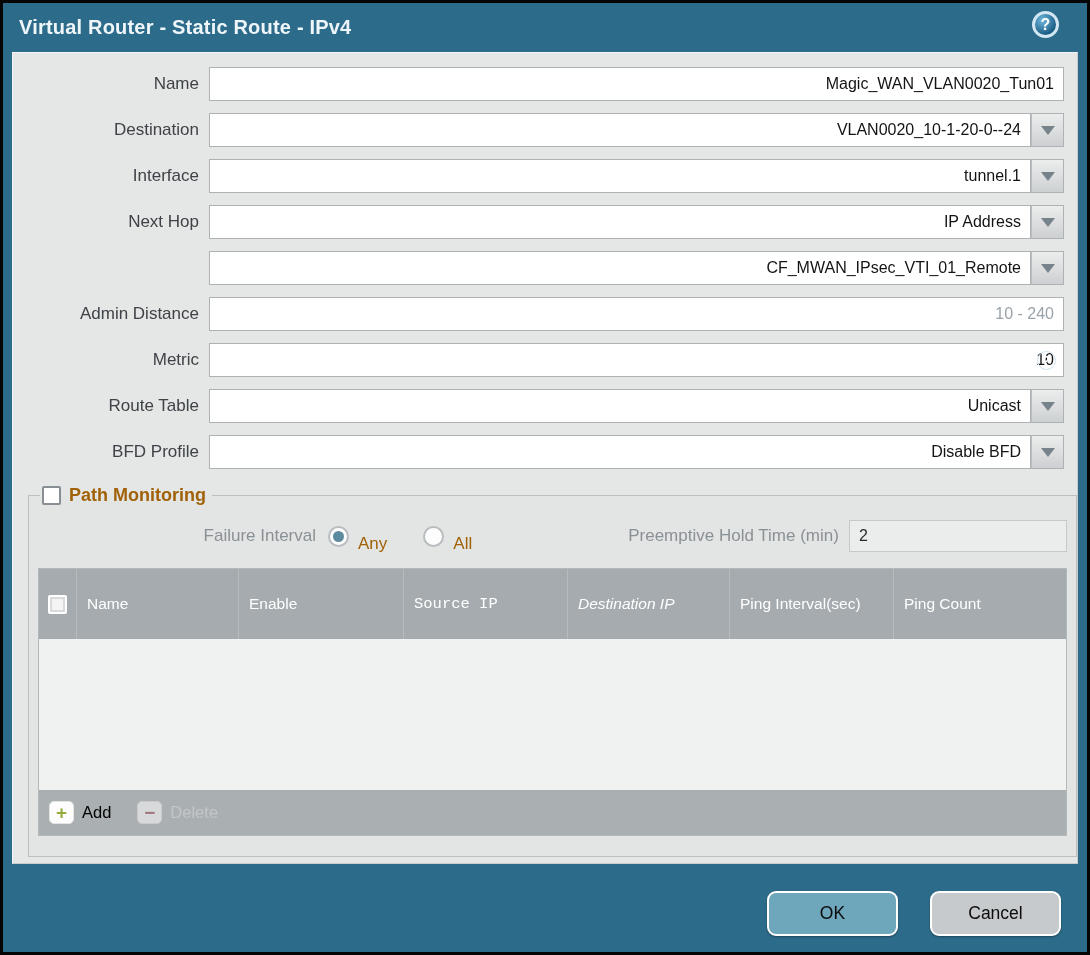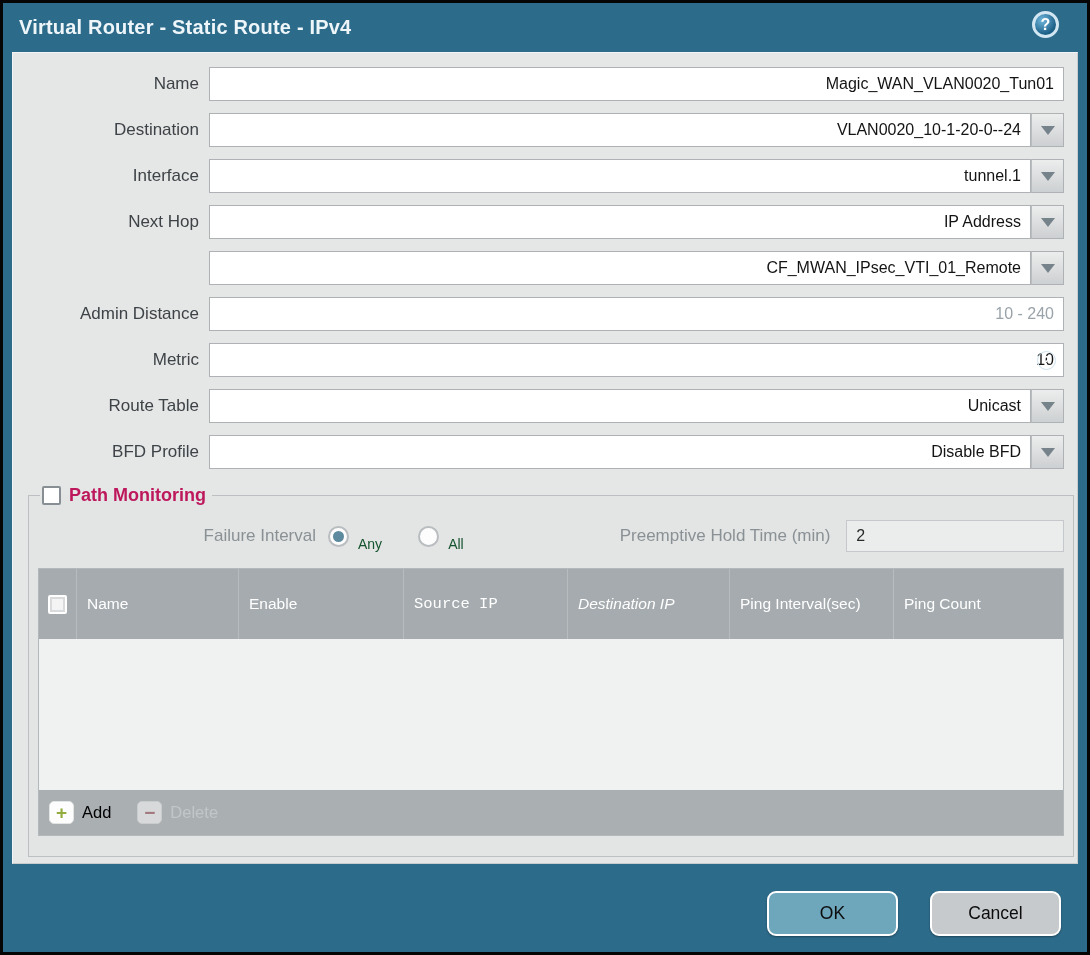--- a/index.html
+++ b/index.html
@@ -32,28 +32,28 @@
   .dd-arrow { width:0; height:0; border-left:7px solid transparent; border-right:7px solid transparent; border-top:9px solid #77838b; }
   .metric-help { position:absolute; right:8px; top:8px; width:19px; height:19px; border-radius:50%;
     background:radial-gradient(circle at 35% 30%, #66aft 0%, #2a6a92 0%), radial-gradient(circle at 35% 30%, #5ea9d4, #1d5d85 70%);
     color:#fff; font-size:12px; font-weight:bold; display:flex; align-items:center; justify-content:center;
     border:1px solid #cfe3ee; cursor:pointer; }
 
   
   fieldset.pm { margin:16px 15px 0 15px; border:1px solid #bcc0c2; background:#e3e4e4; height:372px; padding:0 9px; }
   legend.pm-legend { display:flex; align-items:center; gap:8px; padding:0 6px 0 2px; margin-left:2px; }
   .cb { width:19px; height:19px; background:#fff; border:2px solid #878f94; border-radius:2px; display:inline-block; cursor:pointer; }
-  .pm-title { color:#be185d; font-size:18px; font-weight:bold; }
+  .pm-title { color:#a16207; font-size:18px; font-weight:bold; }
 
   .pm-opts { display:flex; align-items:center; margin:14px 0 16px 0; height:32px; }
   .fc-lbl { width:290px; text-align:right; padding-right:12px; color:#8a9195; font-size:17px; }
   .radio { width:21px; height:21px; border-radius:50%; background:#fdfdfd; border:2px solid #b9bdc0; display:inline-block; position:relative; cursor:pointer; }
   .radio.sel::after { content:""; position:absolute; left:3px; top:3px; width:11px; height:11px; border-radius:50%; background:#5d8a9e; }
-  .radio-lbl { color:#14532d; font-size:14px; margin:16px 36px 0 9px; }
-  .pht-lbl { color:#8a9195; font-size:17px; margin-left:120px; margin-right:16px; white-space:nowrap; }
+  .radio-lbl { color:#a16207; font-size:17px; margin:16px 36px 0 9px; }
+  .pht-lbl { color:#8a9195; font-size:17px; margin-left:120px; margin-right:10px; white-space:nowrap; }
   .pht-input { width:218px; height:32px; background:#ebecec; border:1px solid #c6c9cb; font-size:16px; color:#2a2a2a;
     padding:0 9px; font-family:"Liberation Sans",sans-serif; }
 
   
   .pm-table { border:1px solid #b3b8ba; height:268px; display:flex; flex-direction:column; }
   .thead { display:flex; background:#a5abae; height:70px; color:#fff; font-size:15.5px; }
   .th { display:flex; align-items:center; padding:0 10px; border-right:1px solid #b7bcbe; line-height:1.35; }
   .th-cb { width:38px; justify-content:center; padding:0; }
   .hdr-cb { width:19px; height:19px; background:#f4f4f4; border:2px solid #fff; border-radius:2px; box-shadow:inset 0 0 0 2px #d9dadb; }
   .th-name{width:162px;} .th-enable{width:165px;} .th-src{width:164px;font-family:Liberation Mono, monospace;} .th-dst{width:162px;font-style:italic;} .th-ping{width:164px;} .th-cnt{flex:1; border-right:none;}

